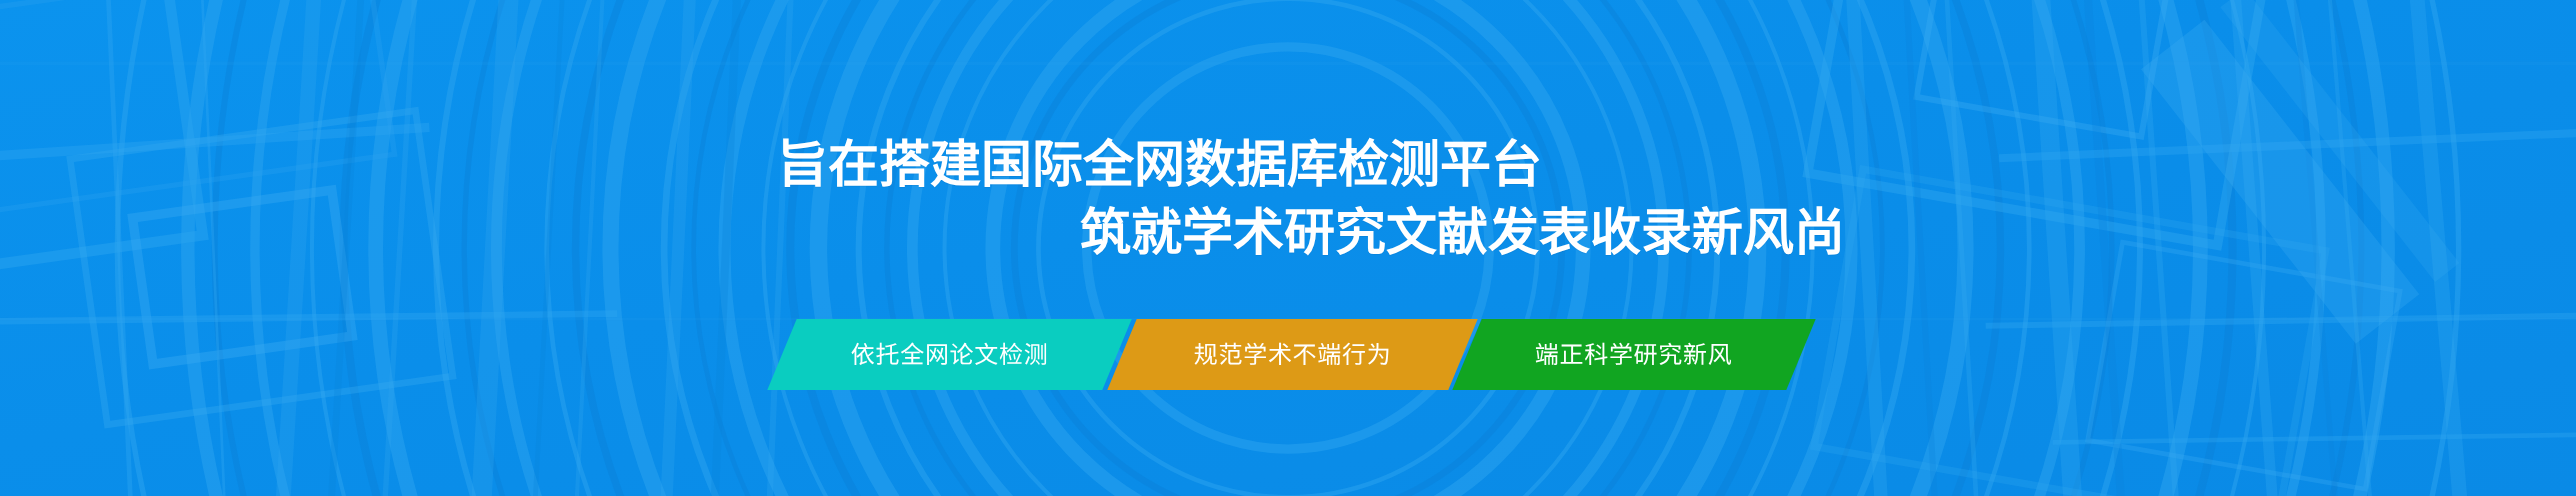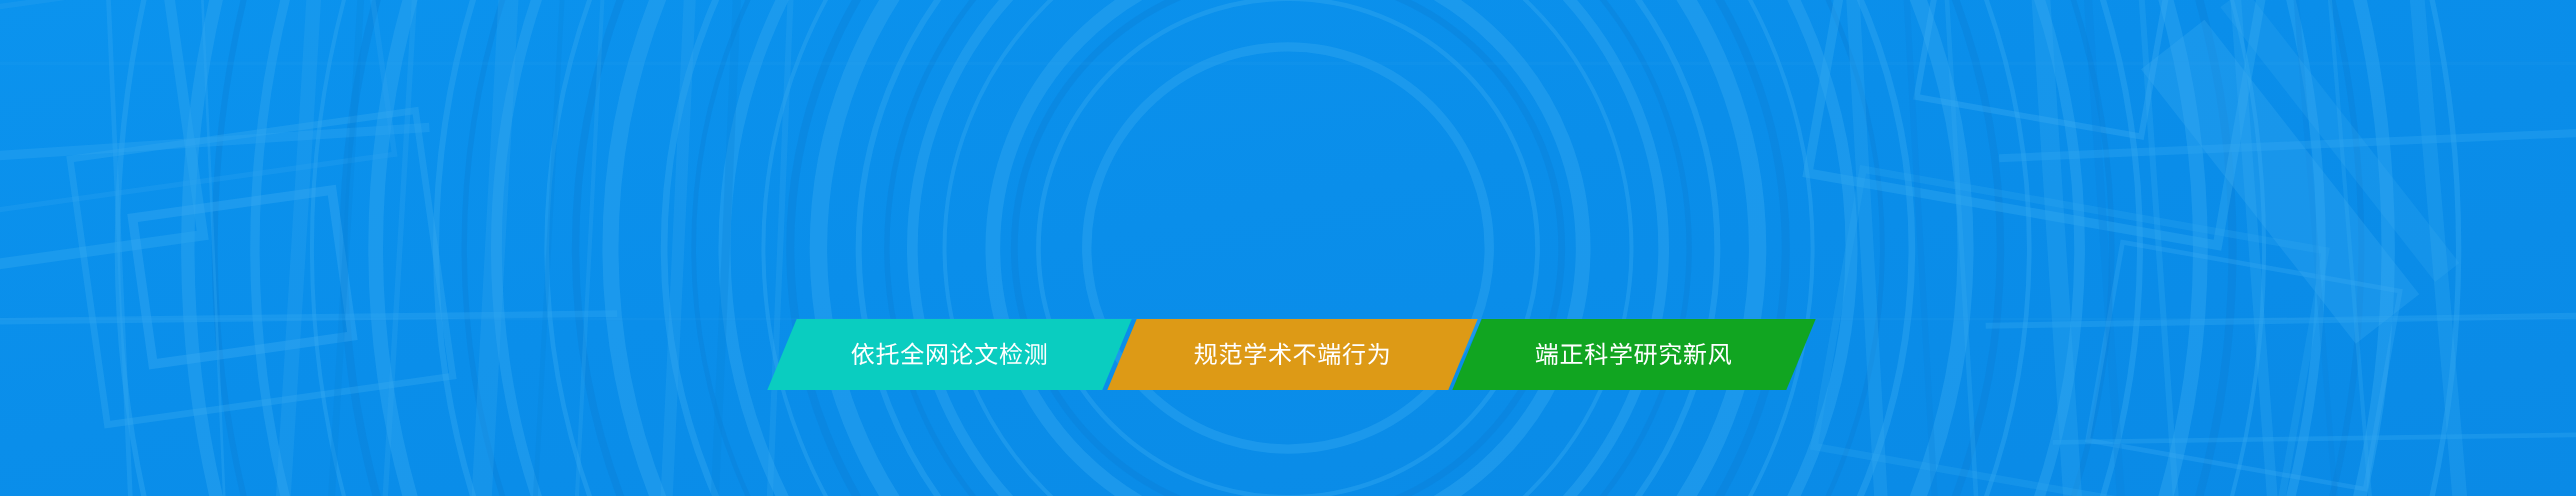--- a/index.html
+++ b/index.html
@@ -196,20 +196,24 @@
         </g>
 
         <g fill="#2fa6f0" fill-opacity="0.12">
           <rect x="0" y="92" width="3840" height="5"></rect>
           <rect x="0" y="474" width="3840" height="4"></rect>
         </g>
       </g>
     </svg>
   </div>
 
+  <div class="headline">
+    <div class="hl-line hl-line-1">旨在搭建国际全网数据库检测平台</div>
+    <div class="hl-line hl-line-2">筑就学术研究文献发表收录新风尚</div>
+  </div>
 
   <div class="ribbons">
 
     <div class="ribbon r-teal">
       <span class="ribbon-label">依托全网论文检测</span>
     </div>
 
     <div class="ribbon r-orange">
       <span class="ribbon-label">规范学术不端行为</span>
     </div>

